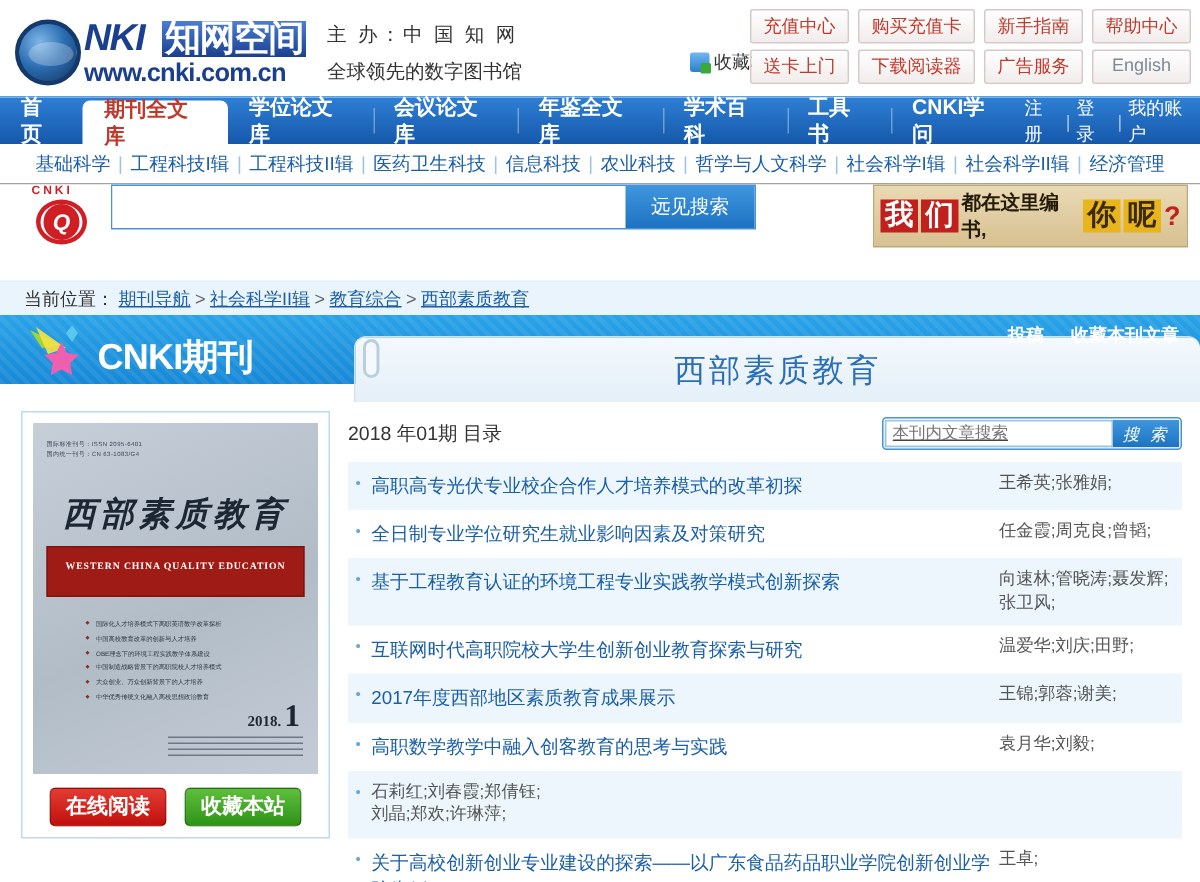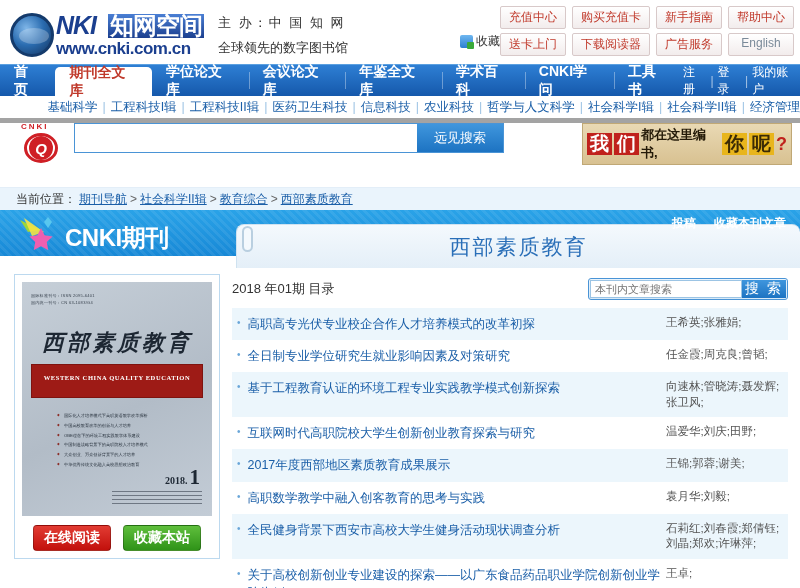--- a/index.html
+++ b/index.html
@@ -74,22 +74,22 @@
   .navitem.active + .navitem::before { display:none; }
   .navuser {
     margin-left: auto; display: flex; align-items: center; color: #fff; font-size: 12px;
     padding-right: 1px; gap: 4px;
   }
   .navuser span { cursor: pointer; }
   .navuser .sep { color: rgba(255,255,255,.6); cursor: default; }
 
   
   .subnav {
-    height: 27px; display: flex; align-items: center; justify-content: flex-end;
-    gap: 5px; font-size: 12.5px; color: #1b5fa8; border-bottom: 5px solid #a3a3a3;
+    height: 27px; display: flex; align-items: center; justify-content: center;
+    gap: 5px; font-size: 12.5px; color: #1b5fa8; border-bottom: 1px solid #a3a3a3;
     background: #fff;
   }
   .subnav a { color: #1b5fa8; text-decoration: none; cursor: pointer; }
   .subnav .bar { color: #9ec4e4; }
 
   
   .searchband {
     height: 65px; background: #fff; display: flex; align-items: flex-start;
     padding: 0 8px 0 18px; border-bottom: 1px solid #e3eef8;
   }
@@ -220,26 +220,26 @@
   .listhead { display: flex; align-items: center; height: 26px; }
   .catalog-title { font-size: 13px; color: #333; }
   .inner-search {
     margin-left: auto; display: flex; width: 200px; height: 22px;
     border: 1px solid #4a94d6; border-radius: 3px; overflow: hidden;
     background: linear-gradient(#eaf4fc,#d7e9f7);
     padding: 1px;
   }
   .inner-search input {
     flex: 1; border: 1px solid #9cc4e4; outline: none; font-size: 11px;
-    padding: 0 4px; color: #444; font-family: "Liberation Sans", sans-serif;
+    padding: 0 4px; color: #444; font-family: "Liberation Sans", sans-serif; text-decoration: underline;
   }
   .inner-search .btn {
     width: 48px; background: linear-gradient(#3f96dd,#1d73c2); color: #fff;
-    font-size: 14px; display: flex; align-items: center; justify-content: center;
-    cursor: pointer; letter-spacing: 2px;
+    font-size: 11px; display: flex; align-items: center; justify-content: center;
+    cursor: pointer; letter-spacing: 2px; font-style: italic;
   }
   .articles { margin-top: 6px; }
   .arow {
     display: flex; align-items: flex-start; padding: 7px 4px 7px 2px;
     font-size: 12.5px; min-height: 31px;
   }
   .arow:nth-child(odd) { background: #ecf6fc; }
   .abullet { color: #6aa6d8; margin: 0 7px 0 3px; font-size: 10px; line-height: 1.5; flex: none; }
   .atitle { color: #1b5fa8; flex: 1; line-height: 1.45; cursor: pointer; }
   .aauthors { width: 118px; color: #555; font-size: 11.5px; line-height: 1.35; flex: none; text-align: left; }
@@ -282,22 +282,22 @@
     </div>
   </div>
 
   <div class="mainnav">
     <div class="navitem">首页</div>
     <div class="navitem active">期刊全文库</div>
     <div class="navitem">学位论文库</div>
     <div class="navitem">会议论文库</div>
     <div class="navitem">年鉴全文库</div>
     <div class="navitem">学术百科</div>
+    <div class="navitem">工具书</div>
     <div class="navitem">CNKI学问</div>
-    <div class="navitem">工具书</div>
     <div class="navuser">
       <span>注册</span>
       <span class="sep">|</span>
       <span>登录</span>
       <span class="sep">|</span>
       <span>我的账户</span>
     </div>
   </div>
 
   <div class="subnav">
@@ -443,21 +443,20 @@
           <span class="atitle">2017年度西部地区素质教育成果展示</span>
           <span class="aauthors">王锦;郭蓉;谢美;</span>
         </div>
         <div class="arow">
           <span class="abullet">•</span>
           <span class="atitle">高职数学教学中融入创客教育的思考与实践</span>
           <span class="aauthors">袁月华;刘毅;</span>
         </div>
         <div class="arow">
           <span class="abullet">•</span>
-          <span class="atitle">全民健身背景下西安市高校大学生健身活动现状调查分析</span>
           <span class="aauthors">石莉红;刘春霞;郑倩钰;刘晶;郑欢;许琳萍;</span>
         </div>
         <div class="arow">
           <span class="abullet">•</span>
           <span class="atitle">关于高校创新创业专业建设的探索——以广东食品药品职业学院创新创业学院为例</span>
           <span class="aauthors">王卓;</span>
         </div>
       </div>
     </div>
 

